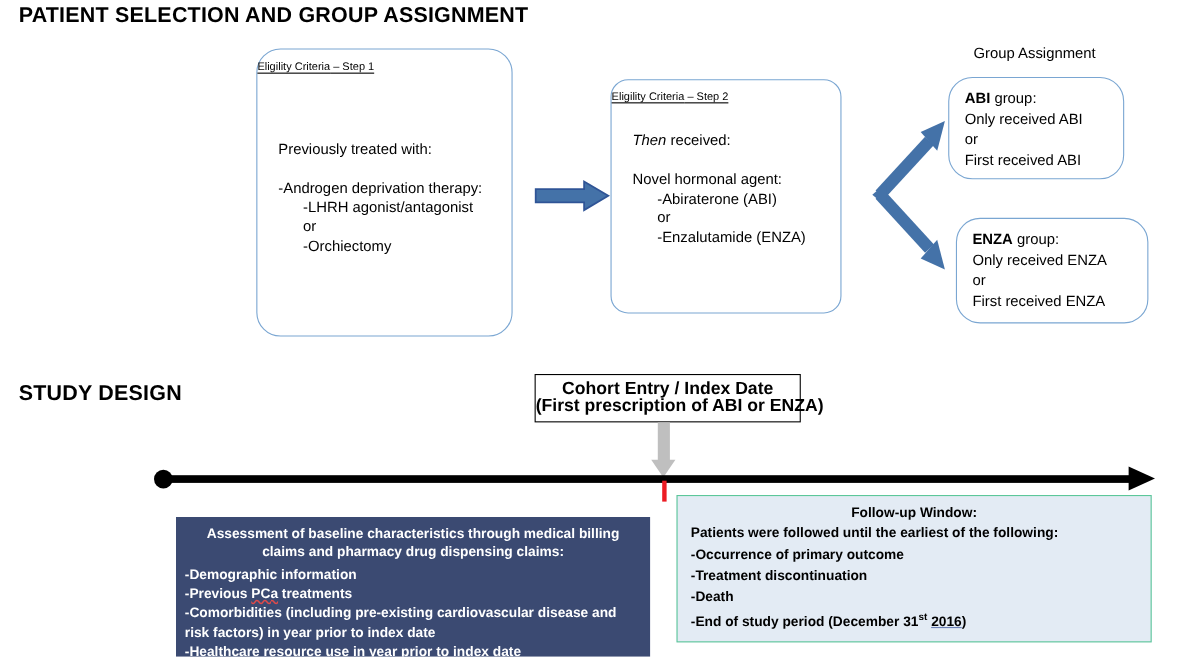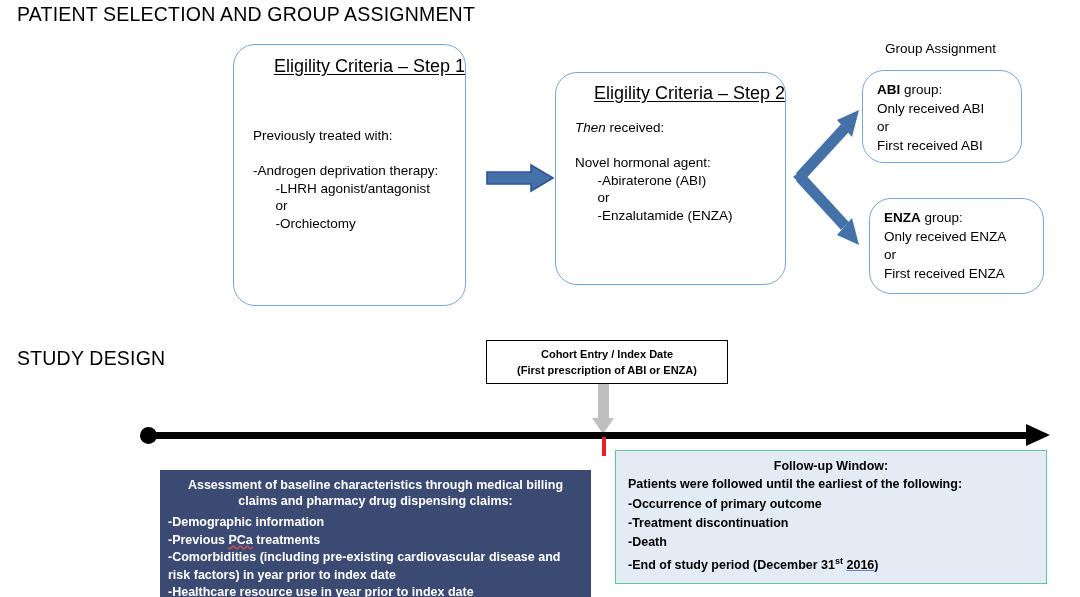--- a/index.html
+++ b/index.html
@@ -16,56 +16,56 @@
     position: relative;
     width: 1080px;
     height: 597px;
     background: #ffffff;
     overflow: hidden;
   }
   .abs { position: absolute; }
 
   
   .section-heading {
-    font-weight: normal;
+    font-weight: bold;
     font-size: 19.5px;
     letter-spacing: 0.2px;
     color: #000000;
     white-space: nowrap;
   }
   #title-patient { left: 17px; top: 3px; }
   #title-study   { left: 17px; top: 347px; }
 
   
   .round-box {
     box-sizing: border-box;
     border: 1.3px solid #7aa6d2;
     border-radius: 22px;
     background: #ffffff;
   }
   .box-title {
-    text-align: right;
-    font-size: 18px;
+    text-align: left;
+    font-size: 10px;
     text-decoration: underline;
     text-underline-offset: 2px;
   }
   .box-title .no-ul { text-decoration: none; }
   .box-body {
     font-size: 13.5px;
     line-height: 17.5px;
     white-space: pre;
   }
 
   
   #box-step1 { left: 233px; top: 44px; width: 233px; height: 262px; }
   #box-step1 .box-title { position: absolute; left: 0; right: 0; top: 11px; }
   #box-step1 .box-body  { position: absolute; left: 19px; top: 82px; }
 
   
-  #box-step2 { left: 555px; top: 72px; width: 231px; height: 213px; }
+  #box-step2 { left: 555px; top: 72px; width: 210px; height: 213px; border-radius: 16px; }
   #box-step2 .box-title { position: absolute; left: 0; right: 0; top: 10px; }
   #box-step2 .box-body  { position: absolute; left: 19px; top: 46px; }
 
   
   #group-assignment-label {
     left: 885px; top: 41px;
     font-size: 13.5px;
     white-space: nowrap;
   }
 
@@ -114,21 +114,21 @@
     left: 486px; top: 340px;
     width: 242px; height: 44px;
     box-sizing: border-box;
     border: 1.2px solid #000000;
     background: #ffffff;
   }
   #cohort-box .cohort-text {
     position: absolute;
     left: 0; right: 0; top: 5px;
     text-align: center;
-    font-size: 11px;
+    font-size: 16px;
     font-weight: bold;
     line-height: 16px;
     white-space: pre;
   }
   #cohort-connector {
     left: 598px; top: 384px;
     width: 11px; height: 38px;
     background: #bfbfbf;
   }
   #cohort-connector-head {

